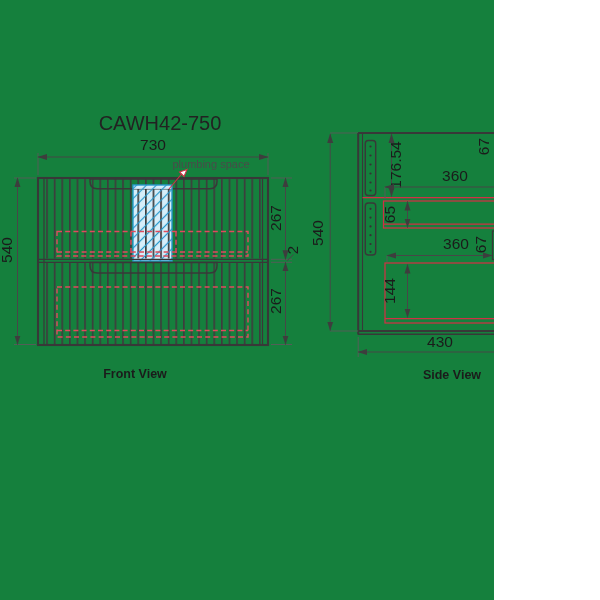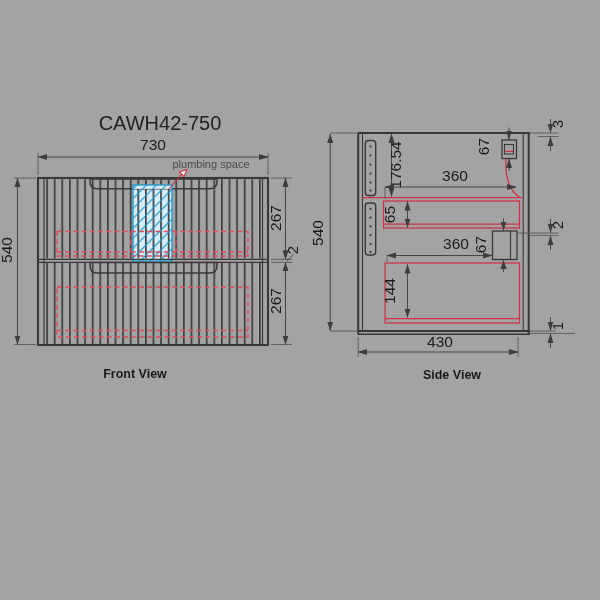--- a/index.html
+++ b/index.html
@@ -1,16 +1,16 @@
 <!DOCTYPE html>
 <html><head>
 <meta charset="utf-8">
 <style>
   html,body{margin:0;padding:0;background:#fff;}
-  .canvas{position:relative;width:600px;height:600px;background:#a3a3a3;overflow:hidden;
+  .canvas{position:relative;width:494px;height:600px;background:#15803d;overflow:hidden;
           font-family:"Liberation Sans", sans-serif;}
   svg text{font-family:"Liberation Sans", sans-serif;fill:#1b1b1b;}
   .dimtxt{font-size:15.5px;}
   .gaptxt{font-size:15px;}
   .titletxt{font-size:20px;fill:#222;}
   .viewlbl{font-size:12.5px;font-weight:600;fill:#1b1b1b;}
   .annot{font-size:11px;fill:#4a4a4a;}
   .dim{stroke:#474747;stroke-width:1;fill:none;}
   .ext{stroke:#5a5a5a;stroke-width:0.9;fill:none;}
   .heavy{stroke:#383838;fill:none;}

